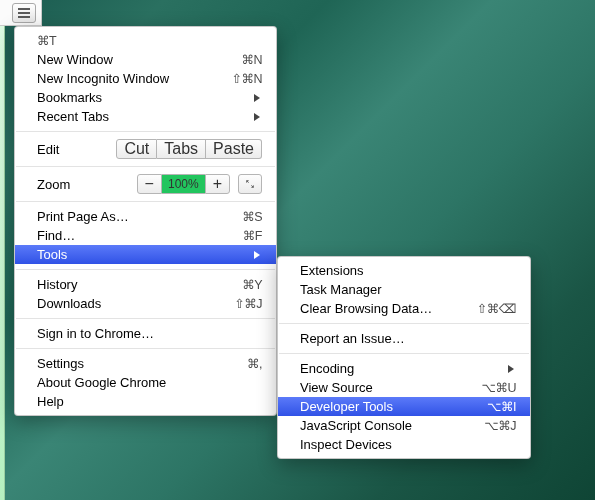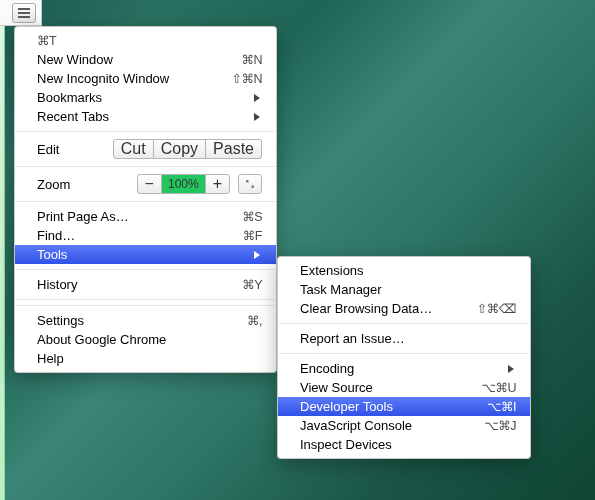--- a/index.html
+++ b/index.html
@@ -158,21 +158,21 @@
     <span class="label">Recent Tabs</span>
     <span class="arrow"></span>
   </div>
 
   <div class="sep"></div>
 
   <div class="edit-row">
     <span class="label">Edit</span>
     <div class="btn-group">
       <div class="btn">Cut</div>
-      <div class="btn">Copy</div>
+      <div class="btn">Tabs</div>
       <div class="btn">Paste</div>
     </div>
   </div>
 
   <div class="sep"></div>
 
   <div class="zoom-row">
     <span class="label">Zoom</span>
     <div class="btn-group">
       <div class="btn">−</div>
@@ -201,23 +201,30 @@
     <span class="label">Tools</span>
     <span class="arrow"></span>
   </div>
 
   <div class="sep"></div>
 
   <div class="row">
     <span class="label">History</span>
     <span class="shortcut">⌘Y</span>
   </div>
-
-  <div class="sep"></div>
-
+  <div class="row">
+    <span class="label">Downloads</span>
+    <span class="shortcut">⇧⌘J</span>
+  </div>
+
+  <div class="sep"></div>
+
+  <div class="row">
+    <span class="label">Sign in to Chrome…</span>
+  </div>
 
   <div class="sep"></div>
 
   <div class="row">
     <span class="label">Settings</span>
     <span class="shortcut">⌘,</span>
   </div>
   <div class="row">
     <span class="label">About Google Chrome</span>
   </div>

